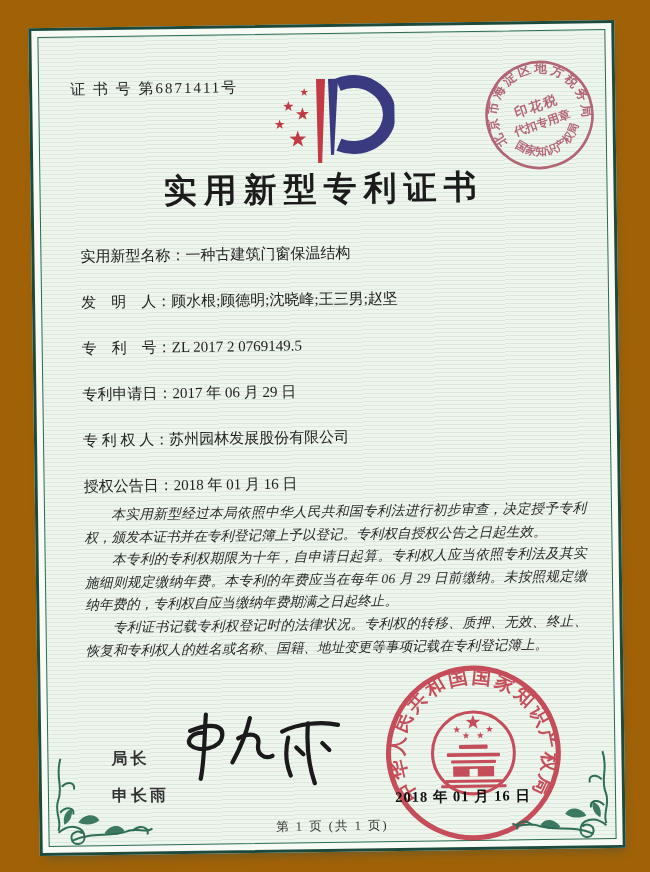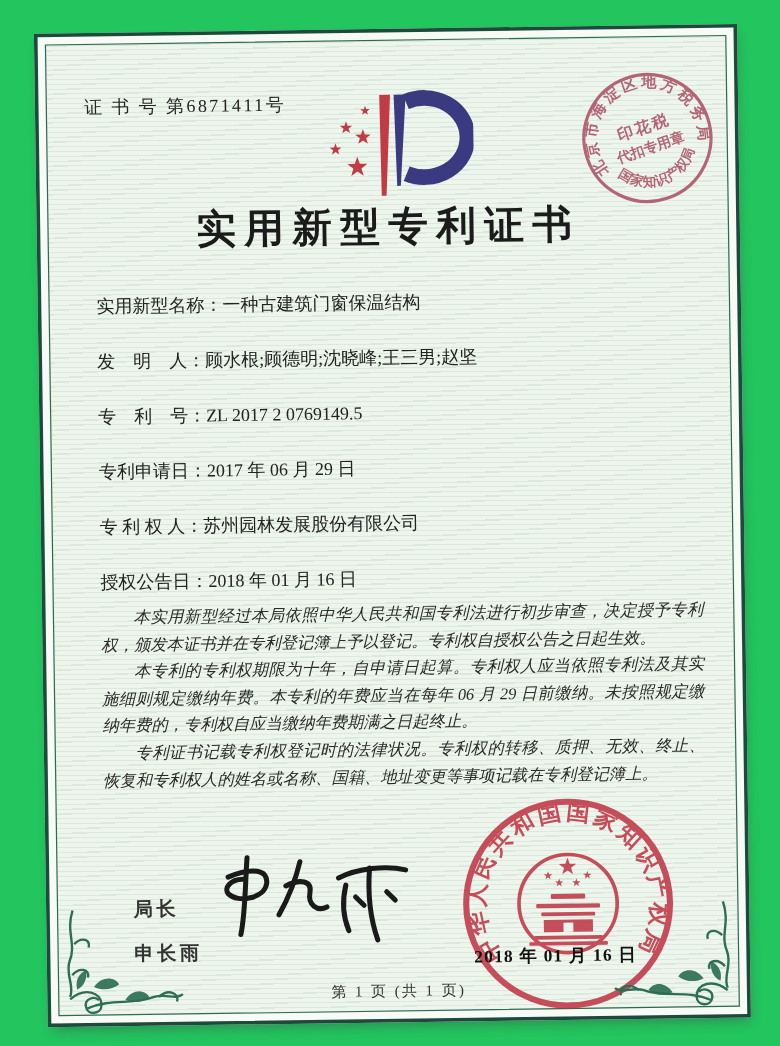--- a/index.html
+++ b/index.html
@@ -1,16 +1,16 @@
 <!DOCTYPE html>
 <html><head>
 <meta charset="utf-8">
 <style>
   html,body{margin:0;padding:0;background:#fdfdfc;}
-  .stage{position:relative;width:650px;height:872px;overflow:hidden;background:#22c55e;
+  .stage{position:relative;width:650px;height:872px;overflow:hidden;background:#a16207;
          font-family:"Liberation Serif", serif;}
   .paper{position:absolute;left:34px;top:24px;width:580px;height:822px;background:#f7faf5;
          border:3px solid #1c4a3c;transform:rotate(-0.8deg);transform-origin:50% 50%;
          box-shadow:2px 6px 10px -3px rgba(60,80,70,.45);}
   .paper-inner{position:absolute;inset:6px;border:1px solid #2a6b52;
          background:#eef5ec;
          background-image:repeating-linear-gradient(180deg, rgba(150,192,165,.22) 0px, rgba(150,192,165,.22) 1px, rgba(238,245,236,0) 1px, rgba(238,245,236,0) 4px);}
   .content{position:absolute;inset:0;}
 
   .cert-no{position:absolute;left:38px;top:50px;font-size:15px;letter-spacing:2px;color:#252525;}

